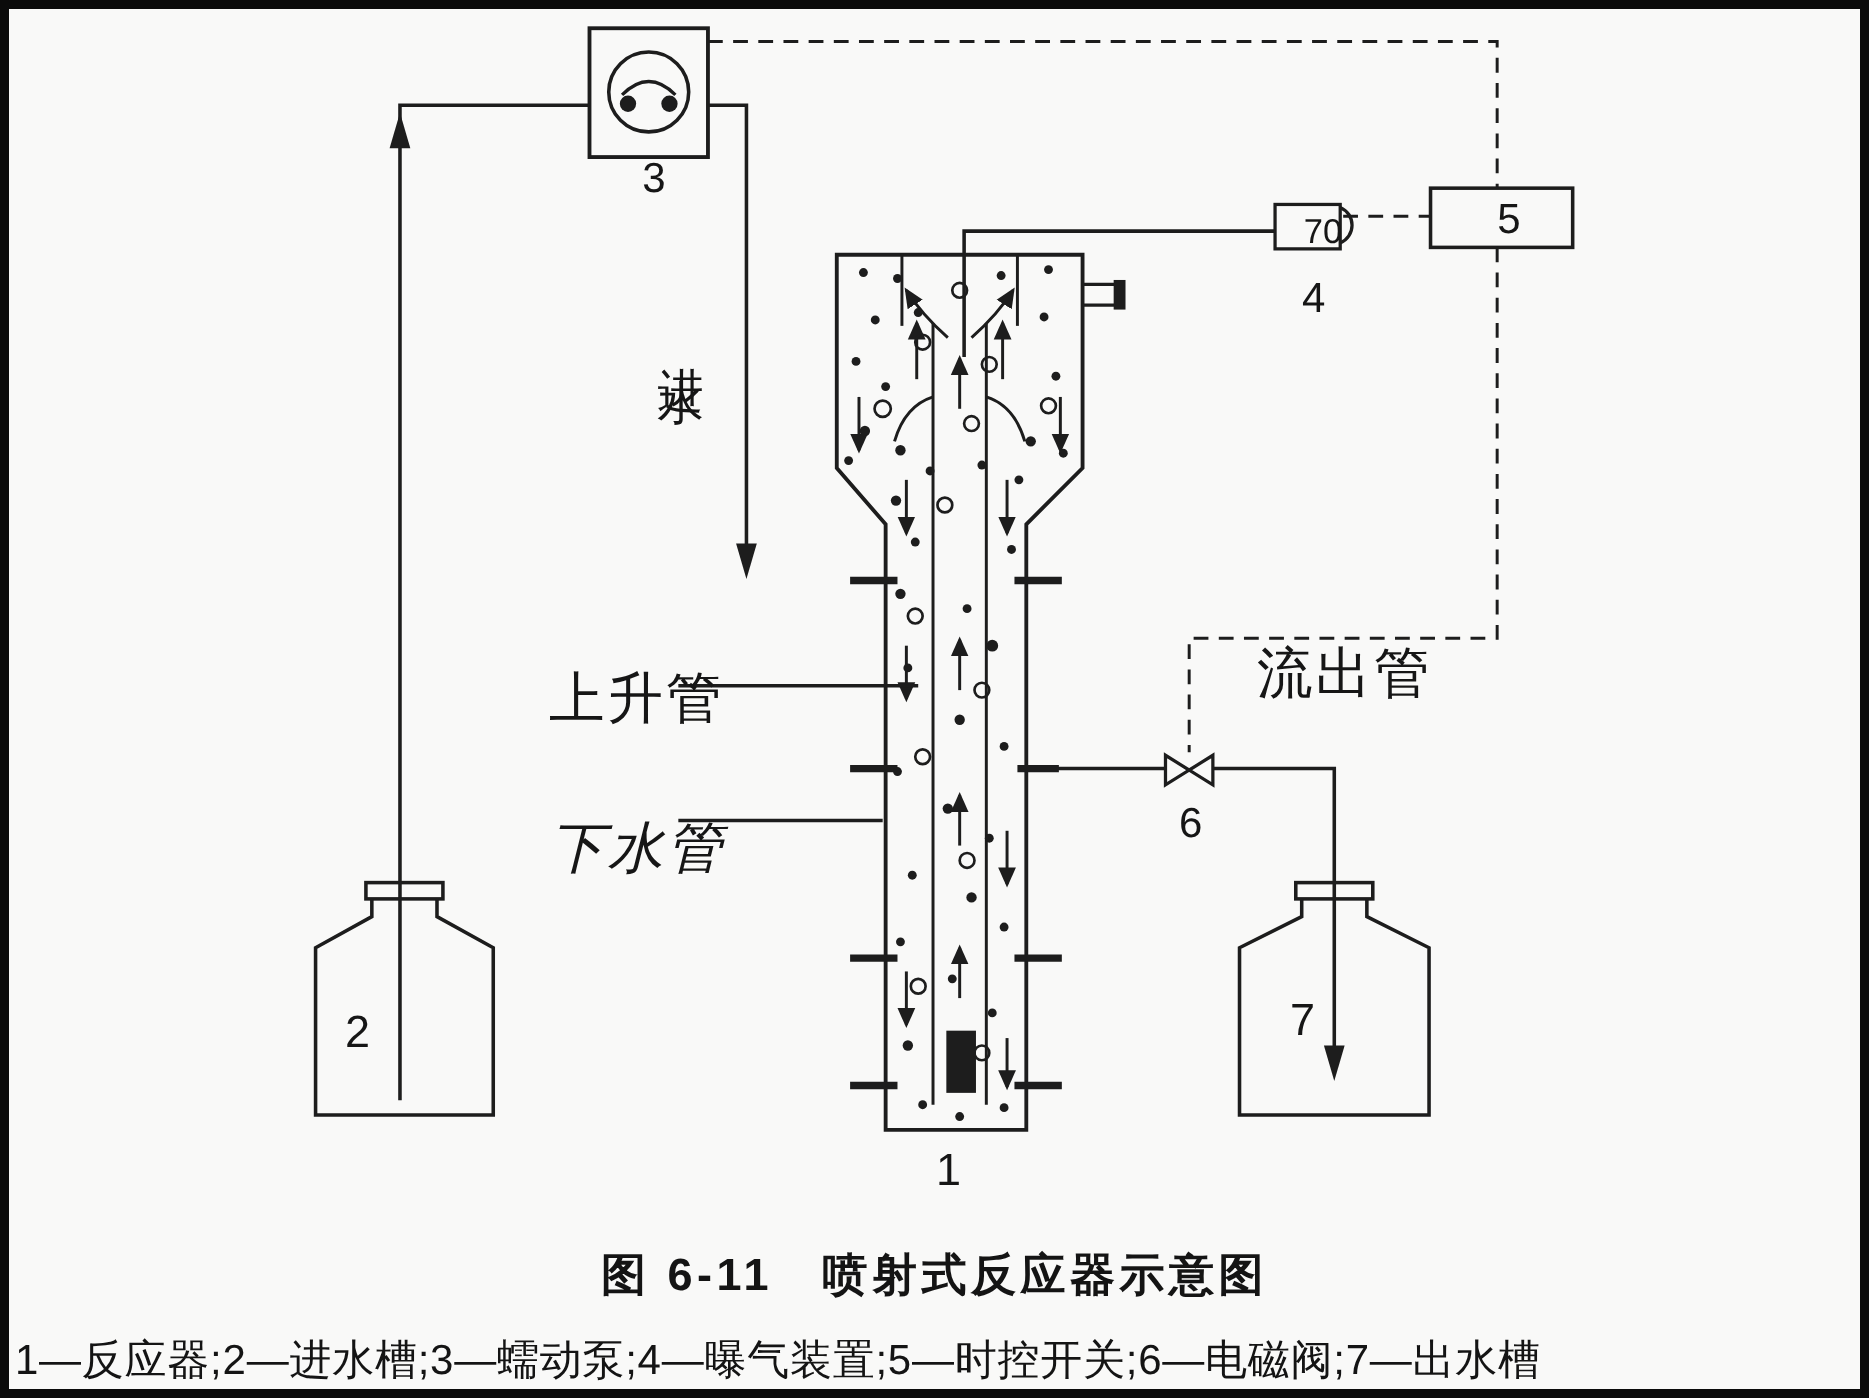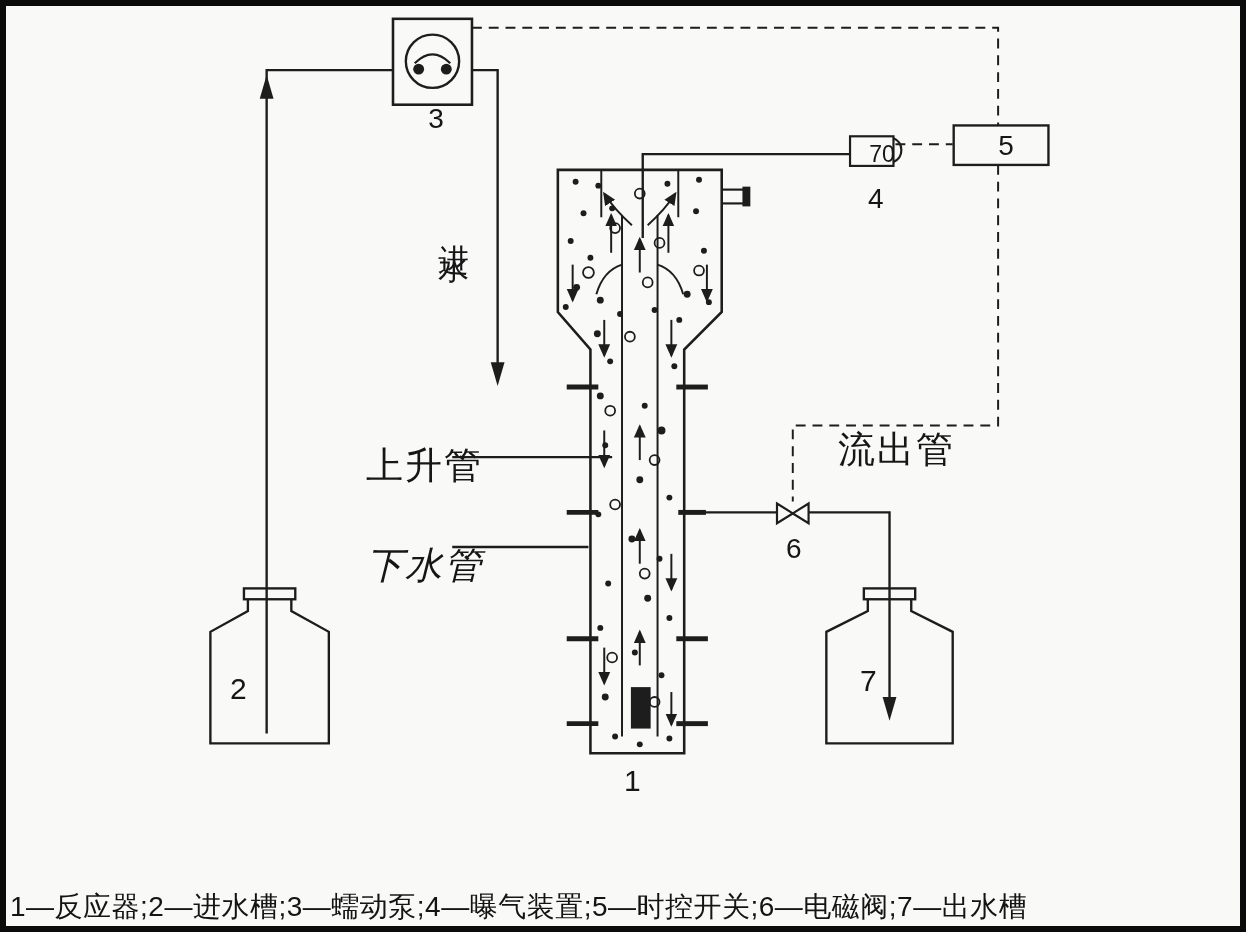--- a/index.html
+++ b/index.html
@@ -228,16 +228,17 @@
   <div class="lbl num" style="left:618px;top:758px;font-size:30px;">1</div>
 
   <div class="lbl vertical" style="left:430px;top:214px;">进水</div>
 
   <div class="lbl cn" style="left:360px;top:440px;">上升管</div>
 
   <div class="lbl cn" style="left:360px;top:540px;font-style:italic;">下水管</div>
 
   <div class="lbl cn" style="left:832px;top:424px;font-family:Liberation Serif, serif;">流出管</div>
 
+  <div class="caption">图 6-11　喷射式反应器示意图</div>
 
   <div class="legend">1—反应器;2—进水槽;3—蠕动泵;4—曝气装置;5—时控开关;6—电磁阀;7—出水槽</div>
 
 </div>
 
 </body></html>

